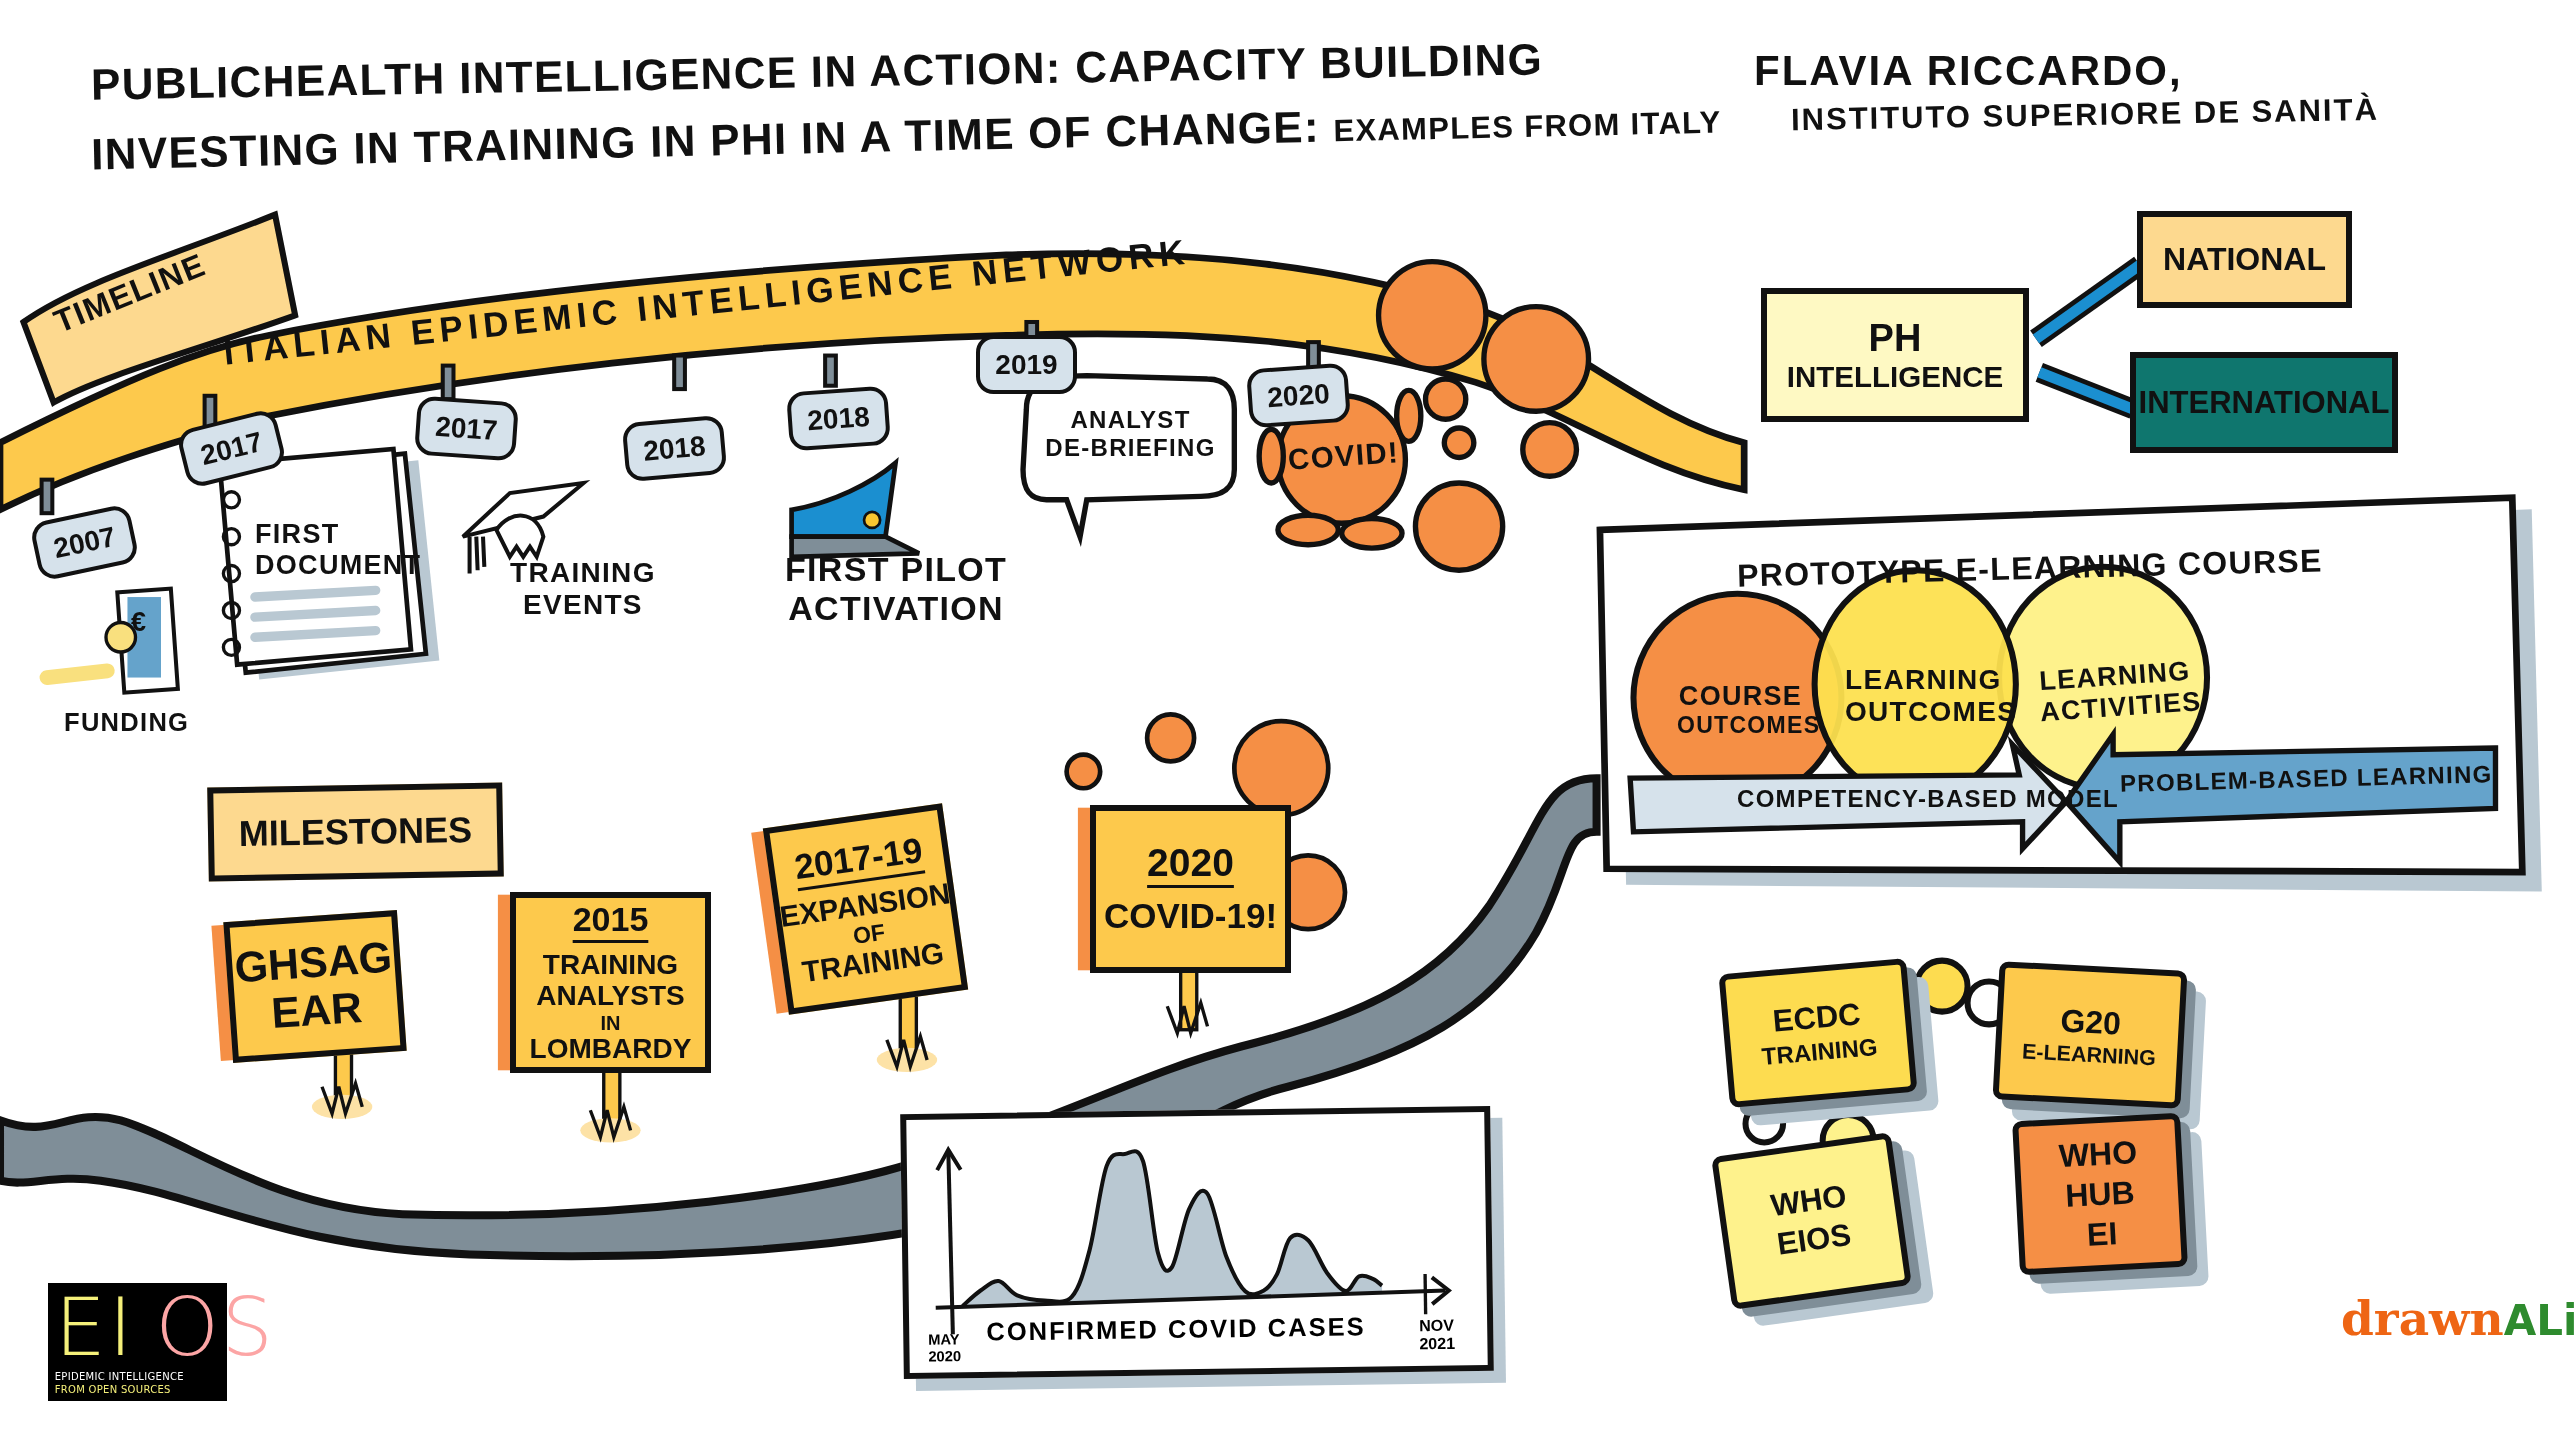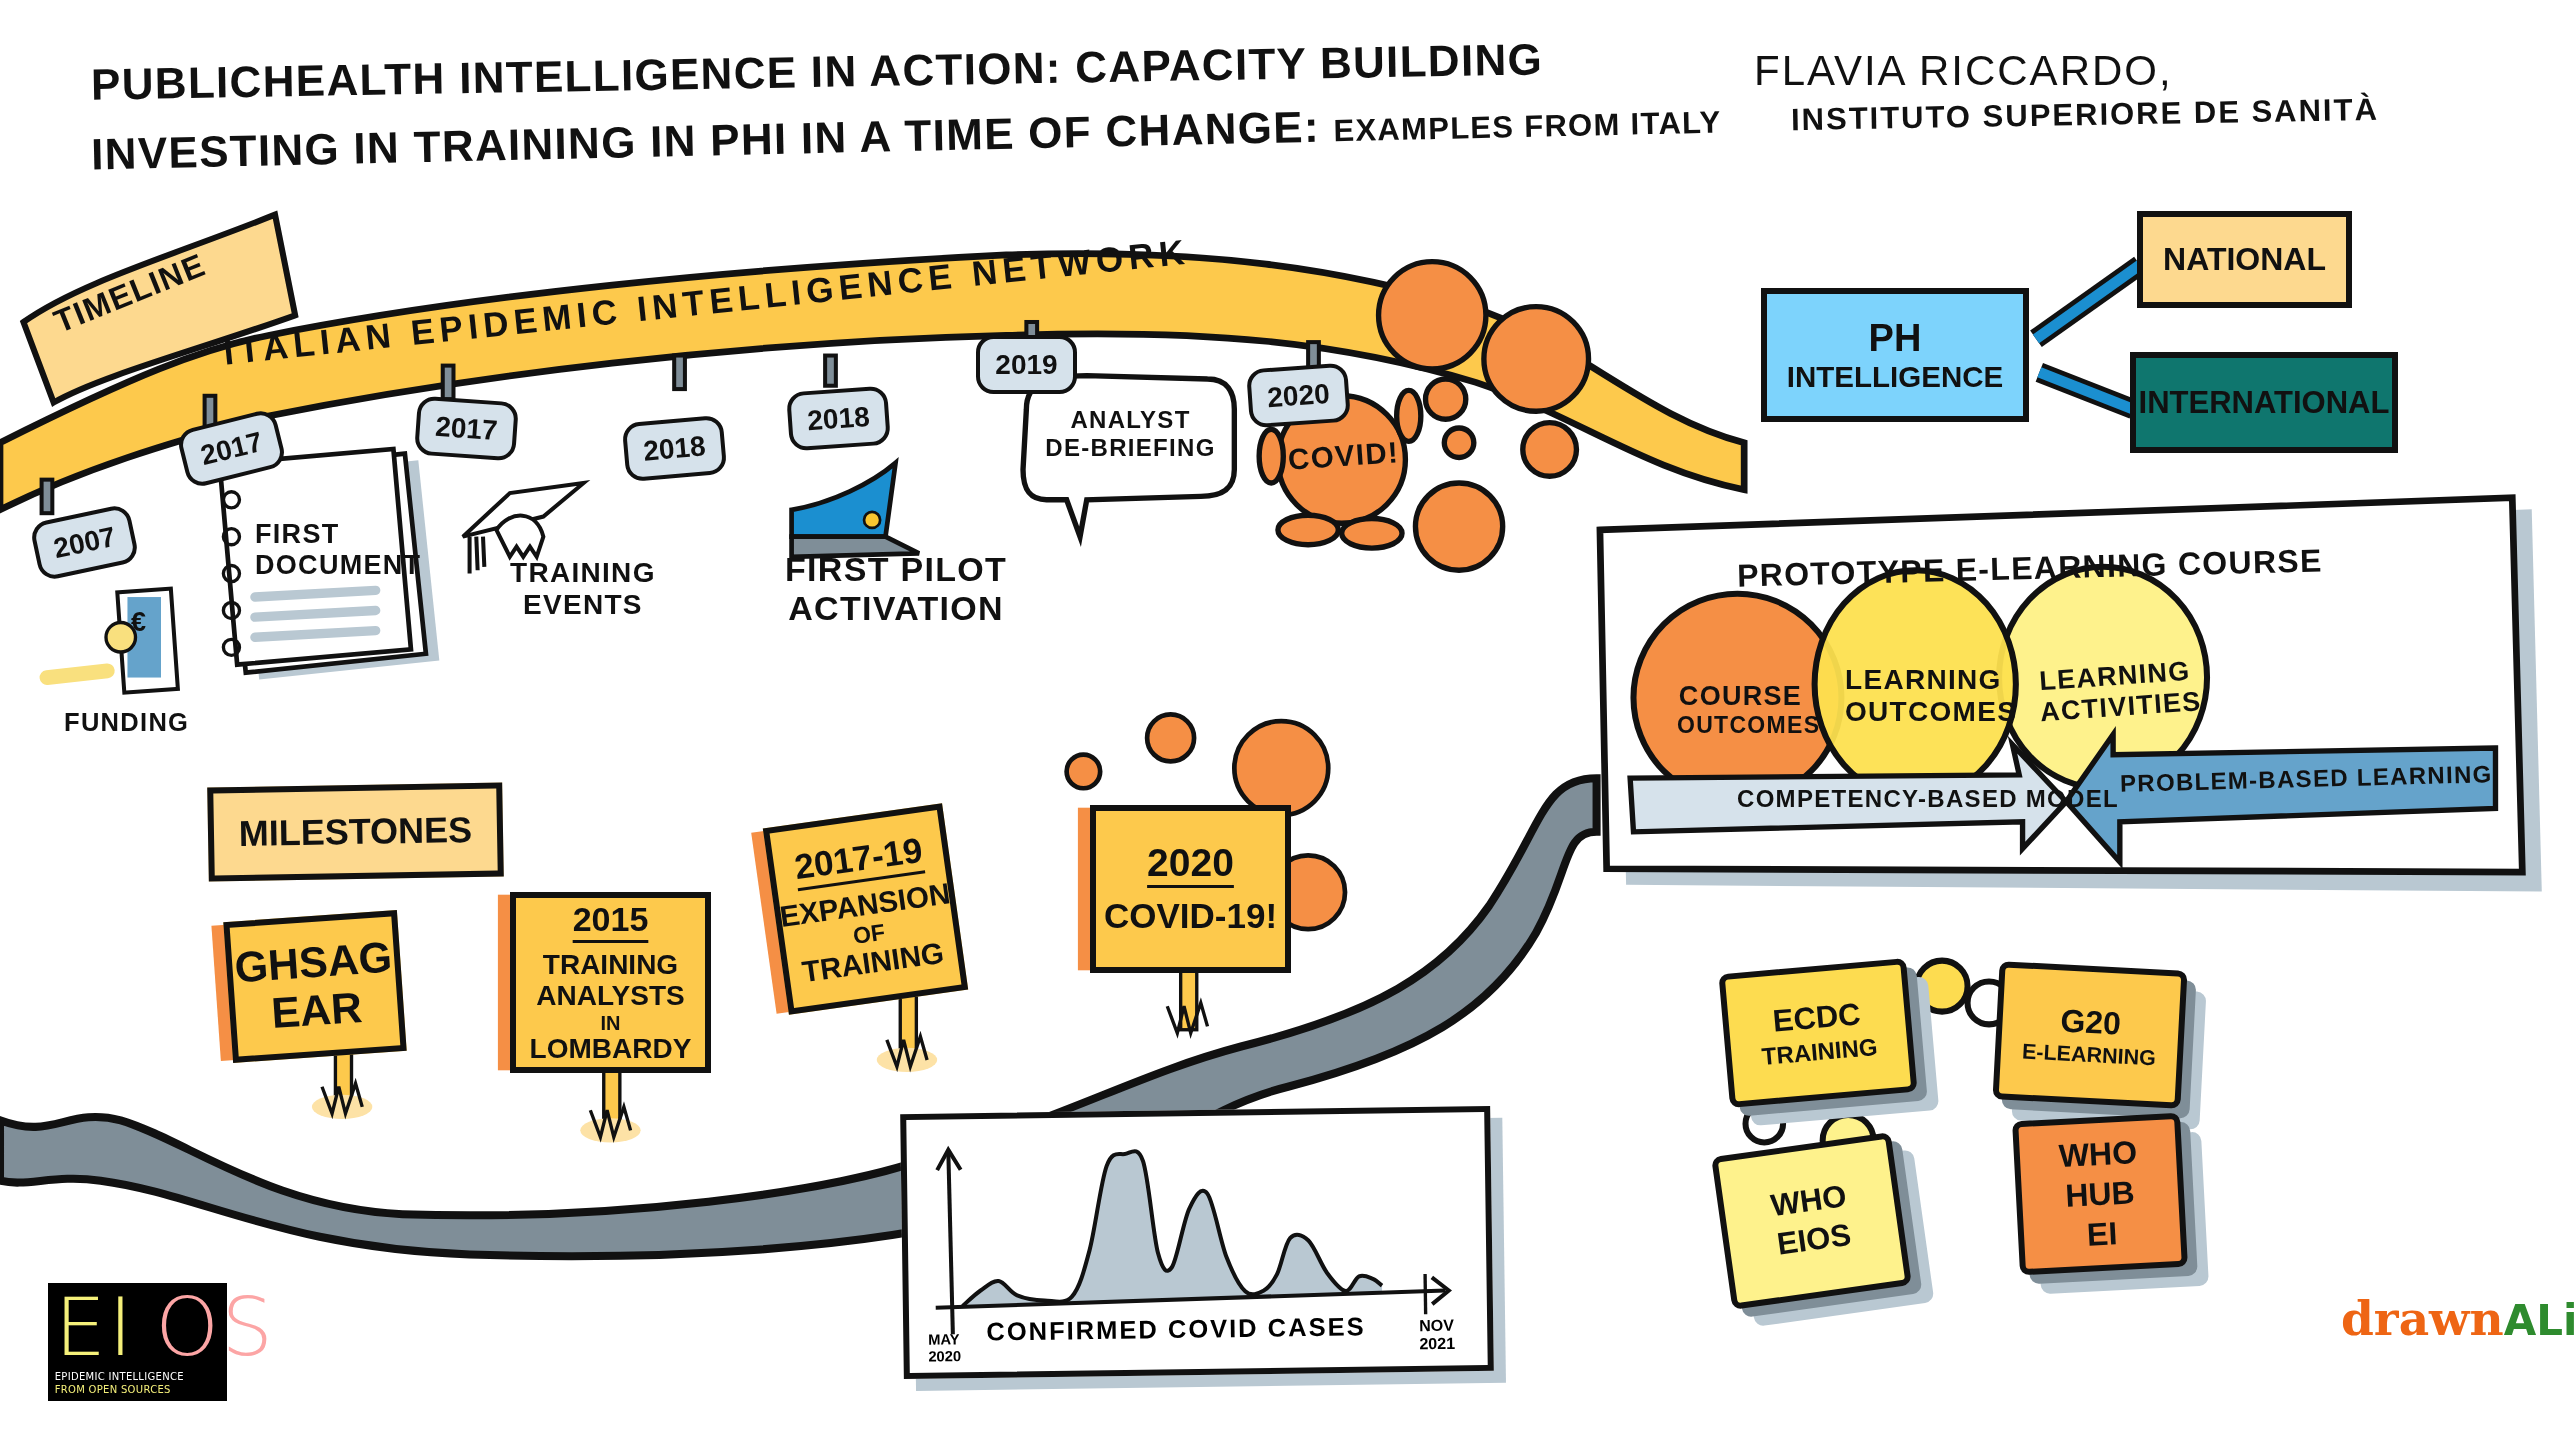--- a/index.html
+++ b/index.html
@@ -1,21 +1,21 @@
 <!DOCTYPE html>
 <html style="font-size:10.7px"><head>
 <meta charset="utf-8">
 <style>
   html, body { margin: 0; padding: 0; background: #ffffff; }
   body { width: 2576px; height: 1449px; position: relative; overflow: hidden;
          font-family: "DejaVu Sans", sans-serif; color: #111; }
   svg.full { position: absolute; left: 0; top: 0; }
   .title-line { position: absolute; font-size: 44px; font-weight: bold; letter-spacing: 1.3px; white-space: nowrap; font-family: "Liberation Sans", sans-serif; }
   .title-small { font-size: 31px; }
-  .author { position: absolute; font-size: 42px; font-weight: normal; letter-spacing: 2px; white-space: nowrap; font-family: "Liberation Sans", sans-serif; }
+  .author { position: absolute; font-size: 42px; font-weight: bold; letter-spacing: 2px; white-space: nowrap; font-family: "Liberation Sans", sans-serif; }
   .affil { position: absolute; font-size: 31px; font-weight: bold; letter-spacing: 2px; white-space: nowrap; font-family: "Liberation Sans", sans-serif; }
   .box { position: absolute; border: 6px solid #111; box-sizing: border-box; display: flex; align-items: center; justify-content: center; text-align: center; font-weight: bold; font-family: "Liberation Sans", sans-serif; }
   .year-tag { position: absolute; width: 101px; height: 59px; background: #d6e2eb; border: 4.7px solid #111; border-radius: 17.4px; box-sizing: border-box; display: flex; align-items: center; justify-content: center; font-size: 28px; font-weight: bold; font-family: "Liberation Sans", sans-serif; }
   .label { position: absolute; font-weight: bold; font-family: "Liberation Sans", sans-serif; text-align: center; line-height: 1.15; letter-spacing: 1.3px; }
   .sign { position: absolute; background: #fdc94c; border: 6px solid #111; box-sizing: border-box; display: flex; flex-direction: column; align-items: center; justify-content: center; text-align: center; font-weight: bold; font-family: "Liberation Sans", sans-serif; line-height: 1.1; box-shadow: -14.8px 0 0 -2.7px #f58f45; }
   .sign .yr { text-decoration: underline; text-decoration-thickness: 3.4px; text-underline-offset: 9.4px; margin-bottom: 12px; }
   .piece { position: absolute; border: 6px solid #111; border-radius: 9.4px; box-sizing: border-box; display: flex; flex-direction: column; align-items: center; justify-content: center; text-align: center; font-weight: bold; font-family: "Liberation Sans", sans-serif; line-height: 1.25; box-shadow: 9.4px 9.4px 0 #7f8e98, 20px 20px 0 #b9c8d2; }
   .eios { position: absolute; left: 48px; top: 1283px; width: 179px; height: 118px; background: #000; }
   .eios .big { position: absolute; left: 6.7px; top: 4px; font-family: "DejaVu Sans", sans-serif; font-size: 81px; line-height: 1; letter-spacing: 2.7px; font-weight: 300; }
   .eios .big .y { color: #f5f07a; }
@@ -183,21 +183,21 @@
 <div class="label" style="left:785px; top:550px; font-size:34px;">
   <div>FIRST PILOT</div>
   <div>ACTIVATION</div>
 </div>
 <div class="label" style="left:1033px; top:406px; font-size:24px; width:195px;">
   <div>ANALYST</div>
   <div>DE-BRIEFING</div>
 </div>
 <div class="label" style="left:1288px; top:439px; font-size:29.5px; transform:rotate(-4deg);">COVID!</div>
 
-<div class="box" style="left:1761px; top:288px; width:268px; height:134px; background:#7dd3fc; flex-direction:column; font-size:29.5px;">
+<div class="box" style="left:1761px; top:288px; width:268px; height:134px; background:#fef9c3; flex-direction:column; font-size:29.5px;">
   <div style="font-size:38px;">PH</div>
   <div>INTELLIGENCE</div>
 </div>
 <div class="box" style="left:2137px; top:211px; width:215px; height:97px; background:#fdd98f; font-size:32px;">NATIONAL</div>
 <div class="box" style="left:2130px; top:352px; width:268px; height:101px; background:#0f766e; font-size:31px;">INTERNATIONAL</div>
 
 <div class="label" style="left:1737px; top:550px; font-size:32px; white-space:nowrap; transform:rotate(-1.5deg);">PROTOTYPE E-LEARNING COURSE</div>
 <div class="label" style="left:1677px; top:681px; font-size:27px; width:127px;">
   <div>COURSE</div>
   <div style="font-size:23px;">OUTCOMES</div>

